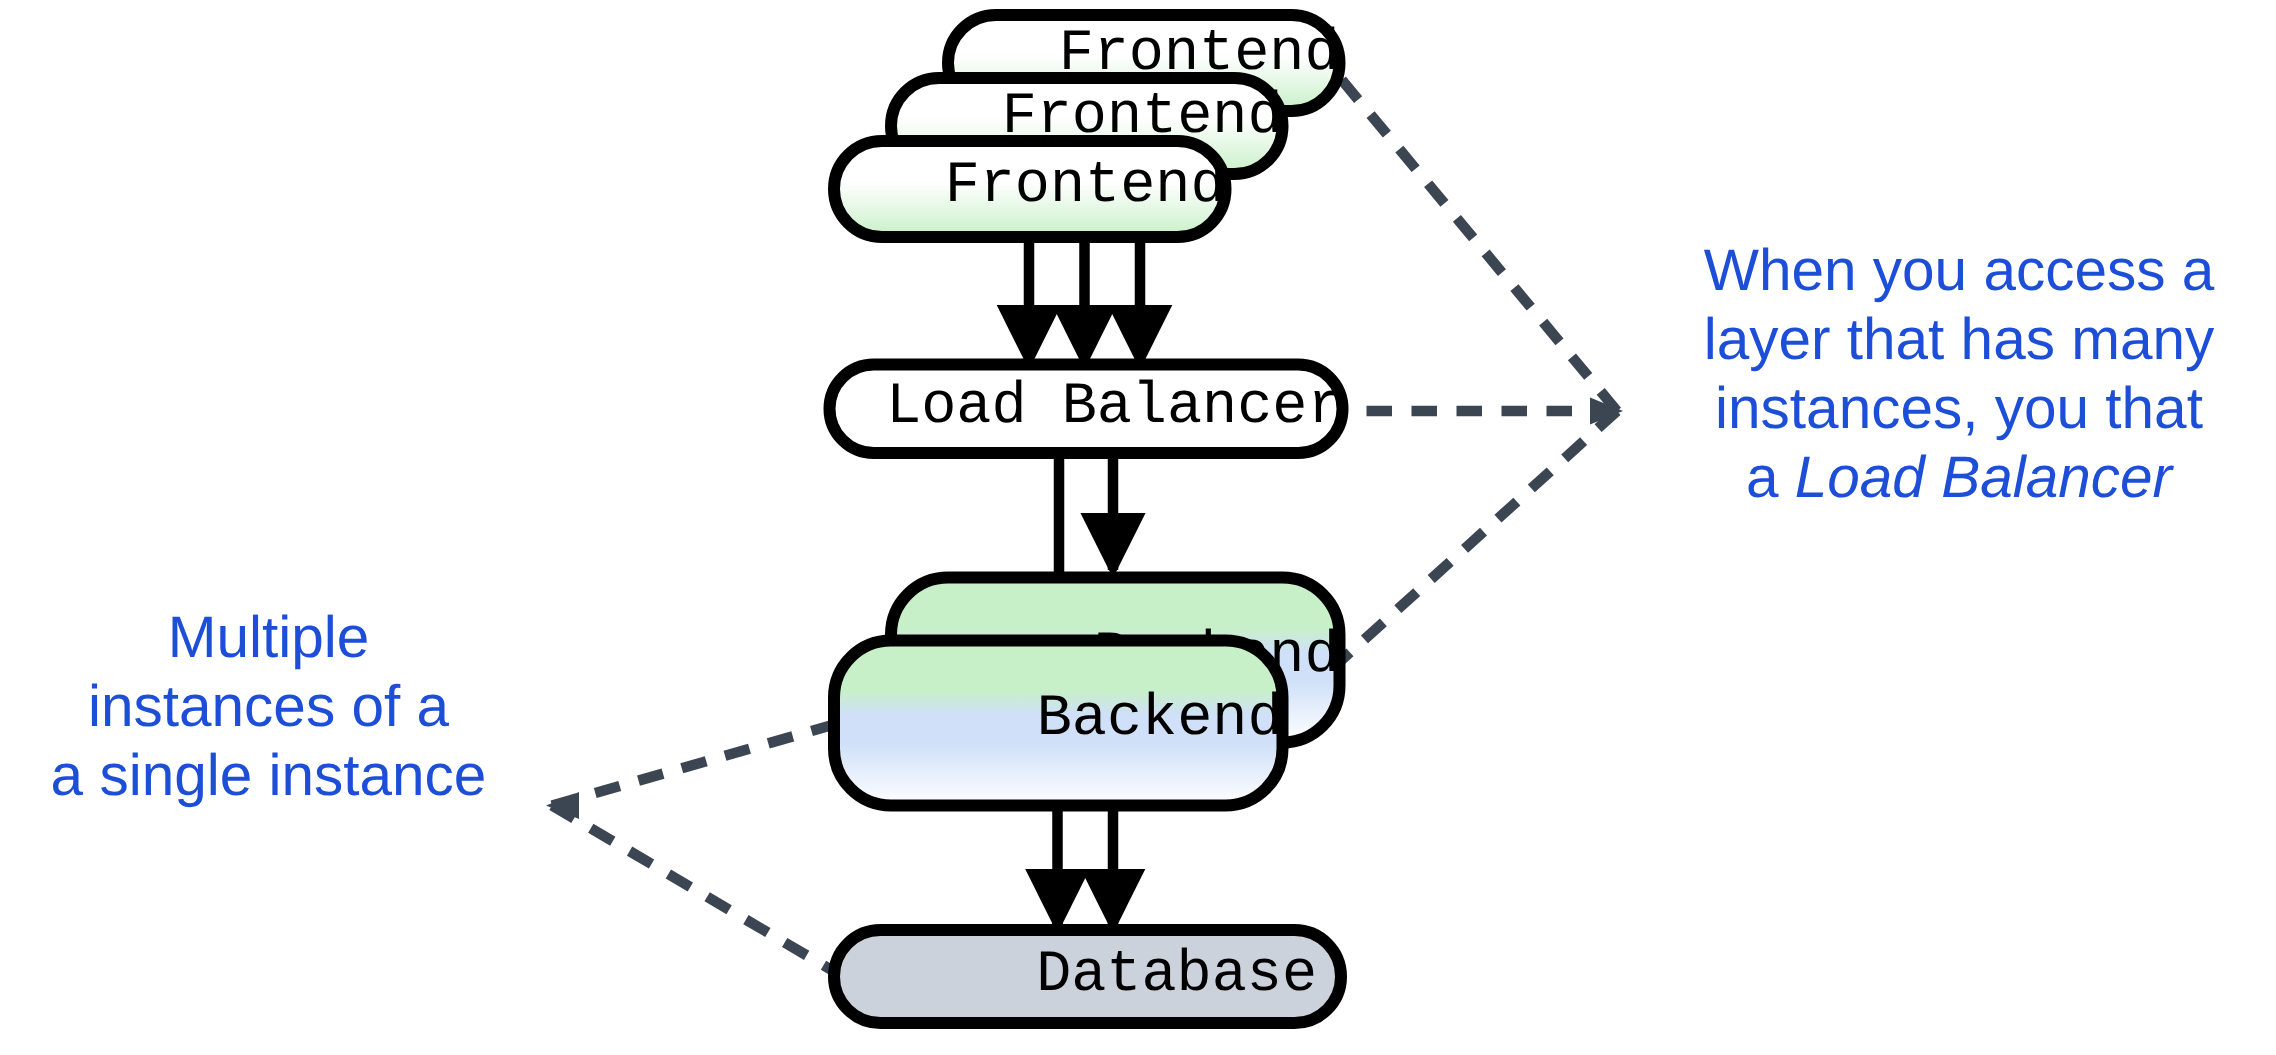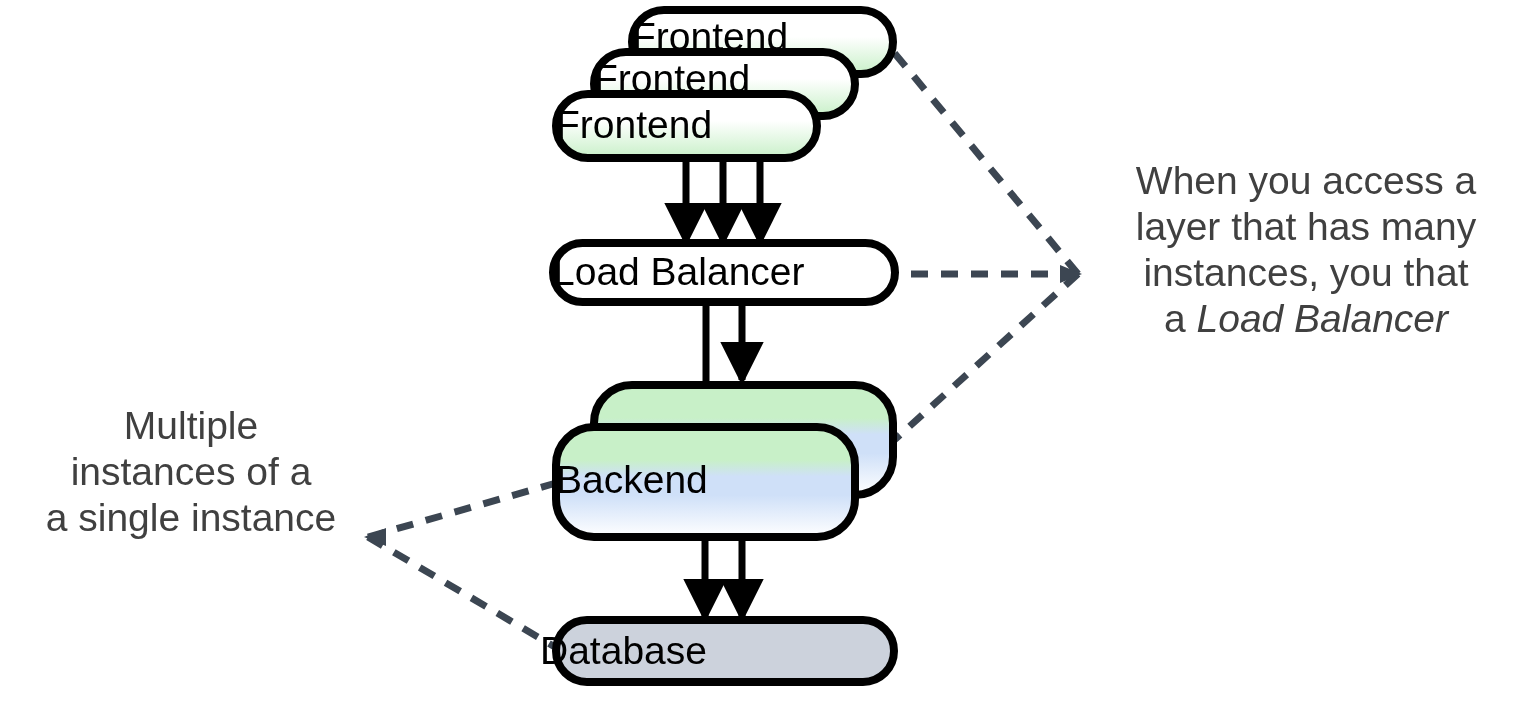--- a/index.html
+++ b/index.html
@@ -25,46 +25,46 @@
   }
   #svg-layer {
     position: absolute;
     left: 0;
     top: 0;
     width: 1517px;
     height: 703px;
   }
   .node-label {
     position: absolute;
-    font-family: Liberation Sans, sans-serif;
+    font-family: Liberation Mono, monospace;
     font-size: 39px;
     line-height: 1;
     color: #000000;
     white-space: nowrap;
-    text-align: left;
+    text-align: right;
     pointer-events: none;
   }
   .annotation {
     position: absolute;
     font-family: "Liberation Sans", sans-serif;
     font-size: 39px;
     line-height: 46px;
-    color: #404040;
+    color: #1d4ed8;
     text-align: center;
   }
   .annotation .italic-term {
     font-style: italic;
   }
   #annotation-right {
     left: 1096px;
     top: 158px;
     width: 420px;
   }
   #annotation-left {
-    left: 12px;
+    left: 0px;
     top: 403px;
     width: 358px;
   }
 </style>
 </head>
 <body>
 
 <div id="diagram-root">
 
   <svg id="svg-layer" viewBox="0 0 1517 703">

